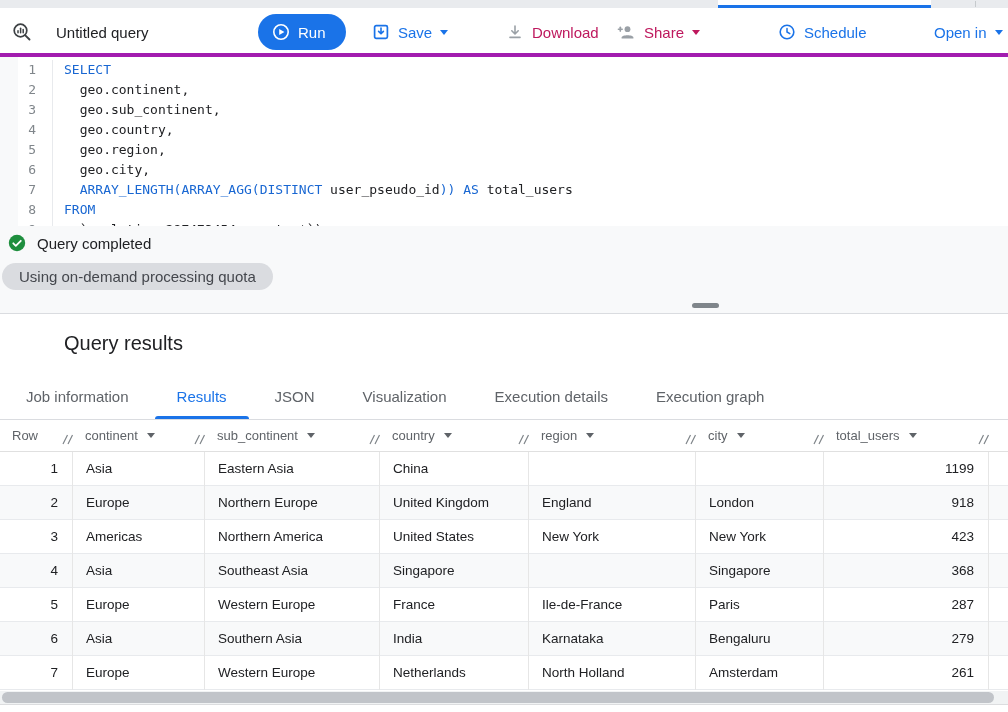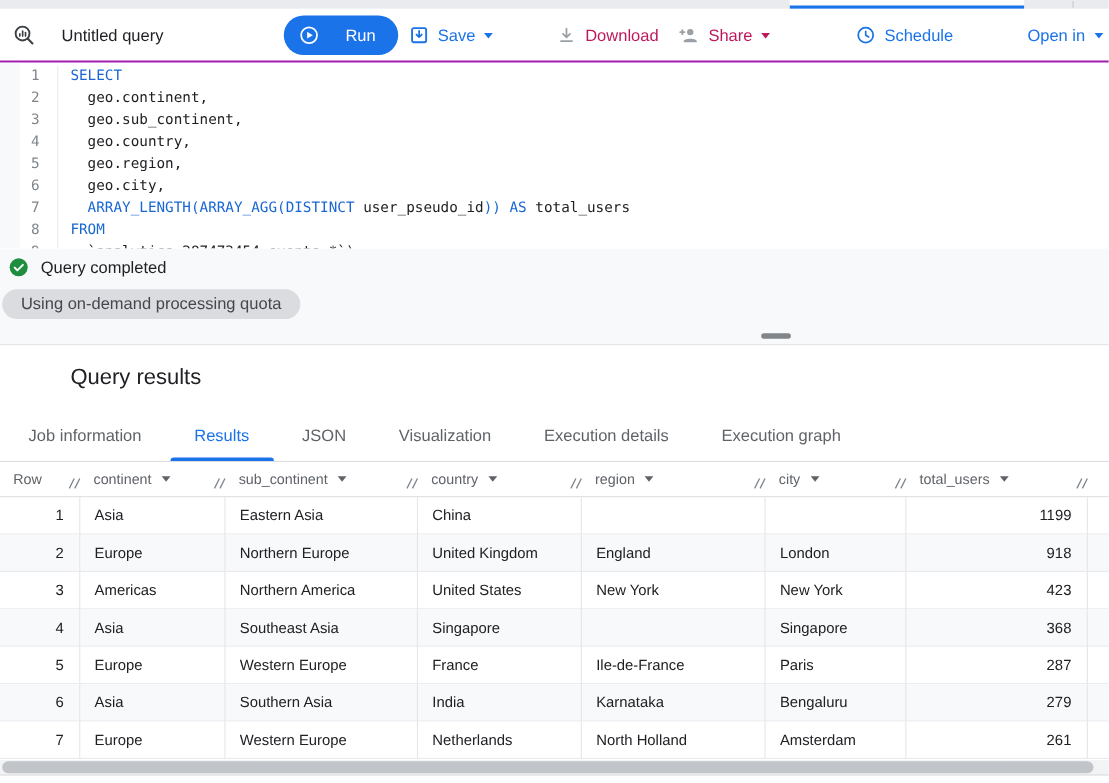--- a/index.html
+++ b/index.html
@@ -9,26 +9,26 @@
   #stage { position:relative; width:1008px; height:712px; background:#fff; }
 
   
   #tabstrip { top:0; left:0; width:1008px; height:8px; background:#e9ebee; }
   #tabstrip .active-tab { position:absolute; left:718px; width:213px; top:0; height:8px;
     background:#fff; border-bottom:3px solid #1a73e8; }
   #tabstrip .strip-sep { position:absolute; left:975px; top:1px; width:1px; height:6px; background:#c6cacd; }
 
   
   #toolbar { top:8px; left:0; width:1008px; height:49px; background:#fff;
-    border-bottom:2px solid #a21caf; overflow:hidden; }
+    border-bottom:4px solid #a21caf; overflow:hidden; }
   #toolbar .titem { position:absolute; top:0; height:48px; display:flex; align-items:center;
     font-size:15px; font-weight:500; white-space:nowrap; cursor:pointer; }
   .query-title { font-size:19px; font-weight:400; color:#202124; }
   .run-btn { background:#1a73e8; color:#fff; border:none; border-radius:18px;
-    height:36px; padding:0 20px 0 14px; display:flex; align-items:center; gap:24px;
+    height:36px; padding:0 20px 0 14px; display:flex; align-items:center; gap:8px;
     font-size:15px; font-weight:500; cursor:pointer; font-family:inherit; }
   .blue { color:#1a73e8; } .gray { color:#be185d;justify-content:center; }
   .caret { width:0; height:0; border-left:4.5px solid transparent; border-right:4.5px solid transparent;
     border-top:5px solid currentColor; margin-left:8px; display:inline-block; }
   .ticon { margin-right:8px; display:inline-flex; }
 
   
   #editor { top:57px; left:0; width:1008px; height:169px; background:#fff; overflow:hidden; }
   #editor .gutter-bg { position:absolute; left:0; top:0; width:18px; height:100%; background:#f8f9fa; }
   #code-lines { position:absolute; left:0; top:3px; width:100%;

